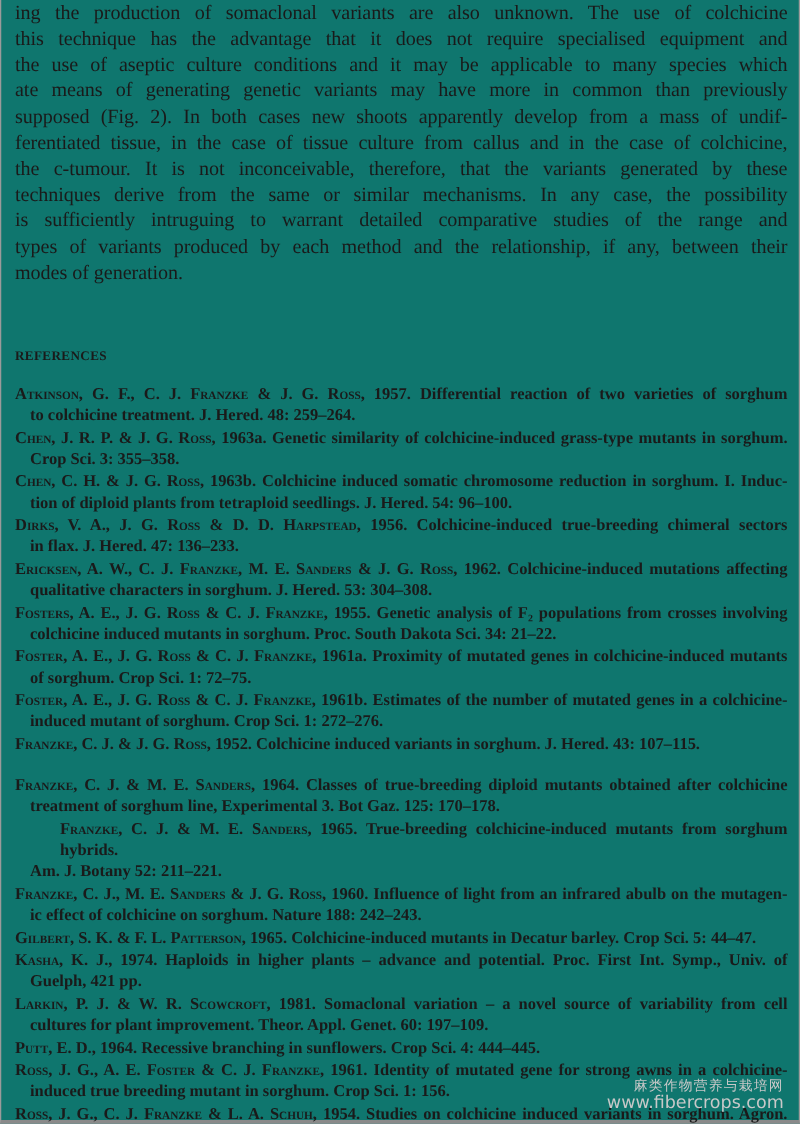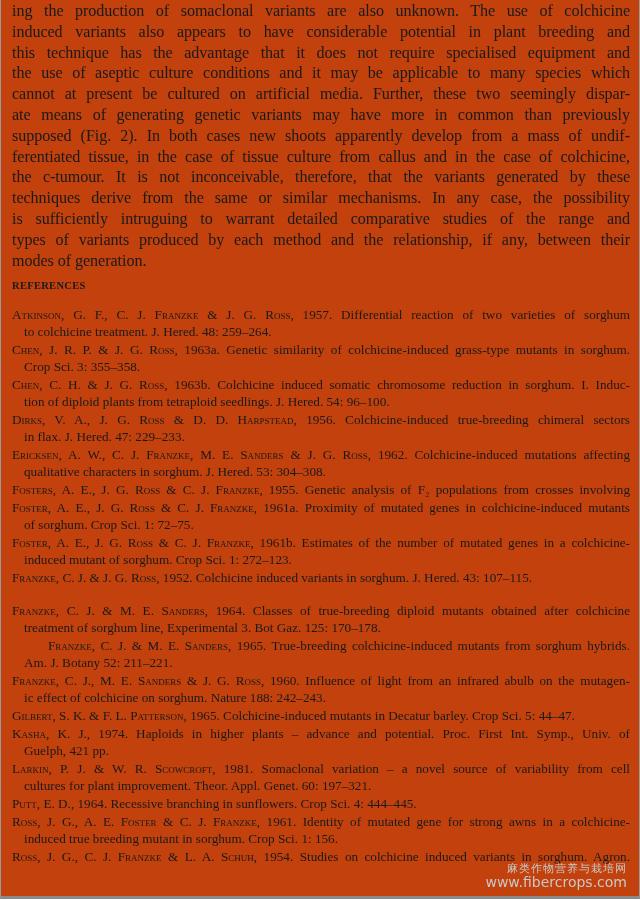--- a/index.html
+++ b/index.html
@@ -1,61 +1,59 @@
 <!DOCTYPE html>
 <html><head>
 <meta charset="utf-8">
 <style>
   html, body { margin: 0; padding: 0; background: #ffffff; }
   body { width: 640px; height: 900px; overflow: hidden; position: relative; }
   .page {
     position: absolute; left: 0; top: 0; width: 638px; height: 896px;
     border-left: 1px solid #9a9a9a; border-right: 1px solid #9a9a9a; border-bottom: 3px solid #8a8a8a;
-    background: #c2410c;
+    background: #0f766e;
     font-family: "Liberation Serif", "DejaVu Serif", serif;
     color: #1a1a1a;
   }
   .body-text {
     position: absolute; left: 11px; top: 1px; width: 618px;
     font-size: 16.1px; line-height: 20.8px;
     text-align: justify;
     letter-spacing: -0.05px;
   }
   .body-text .line { display: block; text-align: justify; text-align-last: justify; white-space: nowrap; }
   .body-text .line.last { text-align-last: left; }
   .refs-heading {
     position: absolute; left: 11px; top: 280px;
     font-size: 10.5px; font-weight: bold; letter-spacing: 0.3px;
   }
   .refs {
     position: absolute; left: 11px; top: 307px; width: 618px;
     font-size: 13.2px; line-height: 16.9px;
   }
-  .ref { margin: 0 0 1.2px 0; }
+  .ref { margin: 0 0 1.2px 0; font-weight: bold; }
   .ref .l1, .ref .l2 { display: block; white-space: nowrap; text-align: justify; text-align-last: justify; }
   .ref .l2 { padding-left: 12px; text-align-last: left; }
   .ref.single .l1 { text-align-last: left; }
   .sc { font-variant: small-caps; }
   .watermark {
     position: absolute; right: 12px; bottom: 6px; text-align: right;
     font-family: "DejaVu Sans", sans-serif; color: #c8c8c8;
   }
   .watermark .cn { font-size: 11px; letter-spacing: 1px; line-height: 13px; }
   .watermark .url { font-size: 14px; line-height: 15px; }
 </style>
 </head>
 <body>
 
 <div class="page">
   <div class="body-text">
     <span class="line" style="white-space: normal;">ing the production of somaclonal  variants are also unknown. The use of colchicine</span>
-    <span class="line" style="white-space: normal;">induced variants also appears to have considerable potential in plant breeding and</span>
     <span class="line" style="white-space: normal;">this technique has the advantage that it does not require specialised equipment and</span>
     <span class="line" style="white-space: normal;">the use of aseptic culture conditions and it may be applicable to many species which</span>
-    <span class="line" style="white-space: normal;">cannot at present be cultured on artificial media. Further, these two seemingly dispar-</span>
     <span class="line" style="white-space: normal;">ate means of generating genetic variants may have more in common than previously</span>
     <span class="line" style="white-space: normal;">supposed (Fig. 2). In both cases new shoots apparently develop from a mass of undif-</span>
     <span class="line" style="white-space: normal;">ferentiated tissue, in the case of tissue culture from callus and in the case of colchicine,</span>
     <span class="line" style="white-space: normal;">the c-tumour. It is not inconceivable, therefore, that the variants generated by these</span>
     <span class="line" style="white-space: normal;">techniques derive from the same or similar mechanisms. In any case, the possibility</span>
     <span class="line" style="white-space: normal;">is sufficiently intruguing to warrant detailed comparative studies of the range and</span>
     <span class="line" style="white-space: normal;">types of variants produced by each method and the relationship, if any, between their</span>
     <span class="line last" style="white-space: normal;">modes of generation.</span>
   </div>
 
@@ -69,36 +67,37 @@
       <div class="ref">
         <span class="l1" style="white-space: normal;"><span class="sc">Chen, J. R. P. &amp; J. G. Ross</span><span>, 1963a. Genetic similarity of colchicine-induced grass-type mutants in sorghum.</span></span>
         <span class="l2">Crop Sci. 3: 355–358.</span>
       </div>
       <div class="ref">
         <span class="l1" style="white-space: normal;"><span class="sc">Chen, C. H. &amp; J. G. Ross</span><span>, 1963b. Colchicine induced somatic chromosome reduction in sorghum. I. Induc-</span></span>
         <span class="l2">tion of diploid plants from tetraploid seedlings. J. Hered. 54: 96–100.</span>
       </div>
       <div class="ref">
         <span class="l1" style="white-space: normal;"><span class="sc">Dirks, V. A., J. G. Ross &amp; D. D. Harpstead</span><span>, 1956. Colchicine-induced true-breeding chimeral sectors</span></span>
-        <span class="l2">in flax. J. Hered. 47: 229–233.</span>
+        <span class="l2">in flax. J. Hered. 47: 136–233.</span>
       </div>
       <div class="ref">
         <span class="l1" style="white-space: normal;"><span class="sc">Ericksen, A. W., C. J. Franzke, M. E. Sanders &amp; J. G. Ross</span><span>, 1962. Colchicine-induced mutations affecting</span></span>
         <span class="l2">qualitative characters in sorghum. J. Hered. 53: 304–308.</span>
       </div>
       <div class="ref">
         <span class="l1" style="white-space: normal;"><span class="sc">Fosters, A. E., J. G. Ross &amp; C. J. Franzke</span><span>, 1955. Genetic analysis of F₂ populations from crosses involving</span></span>
+        <span class="l2">colchicine induced mutants in sorghum. Proc. South Dakota Sci. 34: 21–22.</span>
       </div>
       <div class="ref">
         <span class="l1" style="white-space: normal;"><span class="sc">Foster, A. E., J. G. Ross &amp; C. J. Franzke</span><span>, 1961a. Proximity of mutated genes in colchicine-induced mutants</span></span>
         <span class="l2">of sorghum. Crop Sci. 1: 72–75.</span>
       </div>
       <div class="ref">
         <span class="l1" style="white-space: normal;"><span class="sc">Foster, A. E., J. G. Ross &amp; C. J. Franzke</span><span>, 1961b. Estimates of the number of mutated genes in a colchicine-</span></span>
-        <span class="l2">induced mutant of sorghum. Crop Sci. 1: 272–123.</span>
+        <span class="l2">induced mutant of sorghum. Crop Sci. 1: 272–276.</span>
       </div>
       <div class="ref single">
         <span class="l1" style="white-space: normal;"><span class="sc">Franzke, C. J. &amp; J. G. Ross</span><span>, 1952. Colchicine induced variants in sorghum. J. Hered. 43: 107–115.</span></span>
       </div>
       <div class="ref">
         <span class="l1" style="white-space: normal; margin-top: 16px;"><span class="sc">Franzke, C. J. &amp; M. E. Sanders</span><span>, 1964. Classes of true-breeding diploid mutants obtained after colchicine</span></span>
         <span class="l2">treatment of sorghum line, Experimental 3. Bot Gaz. 125: 170–178.</span>
       </div>
       <div class="ref">
         <span class="l1" style="white-space: normal; margin-left: 36px;"><span class="sc">Franzke, C. J. &amp; M. E. Sanders</span><span>, 1965. True-breeding colchicine-induced mutants from sorghum hybrids.</span></span>
@@ -110,21 +109,21 @@
       </div>
       <div class="ref single">
         <span class="l1" style="white-space: normal;"><span class="sc">Gilbert, S. K. &amp; F. L. Patterson</span><span>, 1965. Colchicine-induced mutants in Decatur barley. Crop Sci. 5: 44–47.</span></span>
       </div>
       <div class="ref">
         <span class="l1" style="white-space: normal;"><span class="sc">Kasha, K. J.</span><span>, 1974. Haploids in higher plants – advance and potential. Proc. First Int. Symp., Univ. of</span></span>
         <span class="l2">Guelph, 421 pp.</span>
       </div>
       <div class="ref">
         <span class="l1" style="white-space: normal;"><span class="sc">Larkin, P. J. &amp; W. R. Scowcroft</span><span>, 1981. Somaclonal variation – a novel source of variability from cell</span></span>
-        <span class="l2">cultures for plant improvement. Theor. Appl. Genet. 60: 197–321.</span>
+        <span class="l2">cultures for plant improvement. Theor. Appl. Genet. 60: 197–109.</span>
       </div>
       <div class="ref single">
         <span class="l1" style="white-space: normal;"><span class="sc">Putt, E. D.</span><span>, 1964. Recessive branching in sunflowers. Crop Sci. 4: 444–445.</span></span>
       </div>
       <div class="ref">
         <span class="l1" style="white-space: normal;"><span class="sc">Ross, J. G., A. E. Foster &amp; C. J. Franzke</span><span>, 1961. Identity of mutated gene for strong awns in a colchicine-</span></span>
         <span class="l2">induced true breeding mutant in sorghum. Crop Sci. 1: 156.</span>
       </div>
       <div class="ref">
         <span class="l1" style="white-space: normal;"><span class="sc">Ross, J. G., C. J. Franzke &amp; L. A. Schuh</span><span>, 1954. Studies on colchicine induced variants in sorghum. Agron.</span></span>

